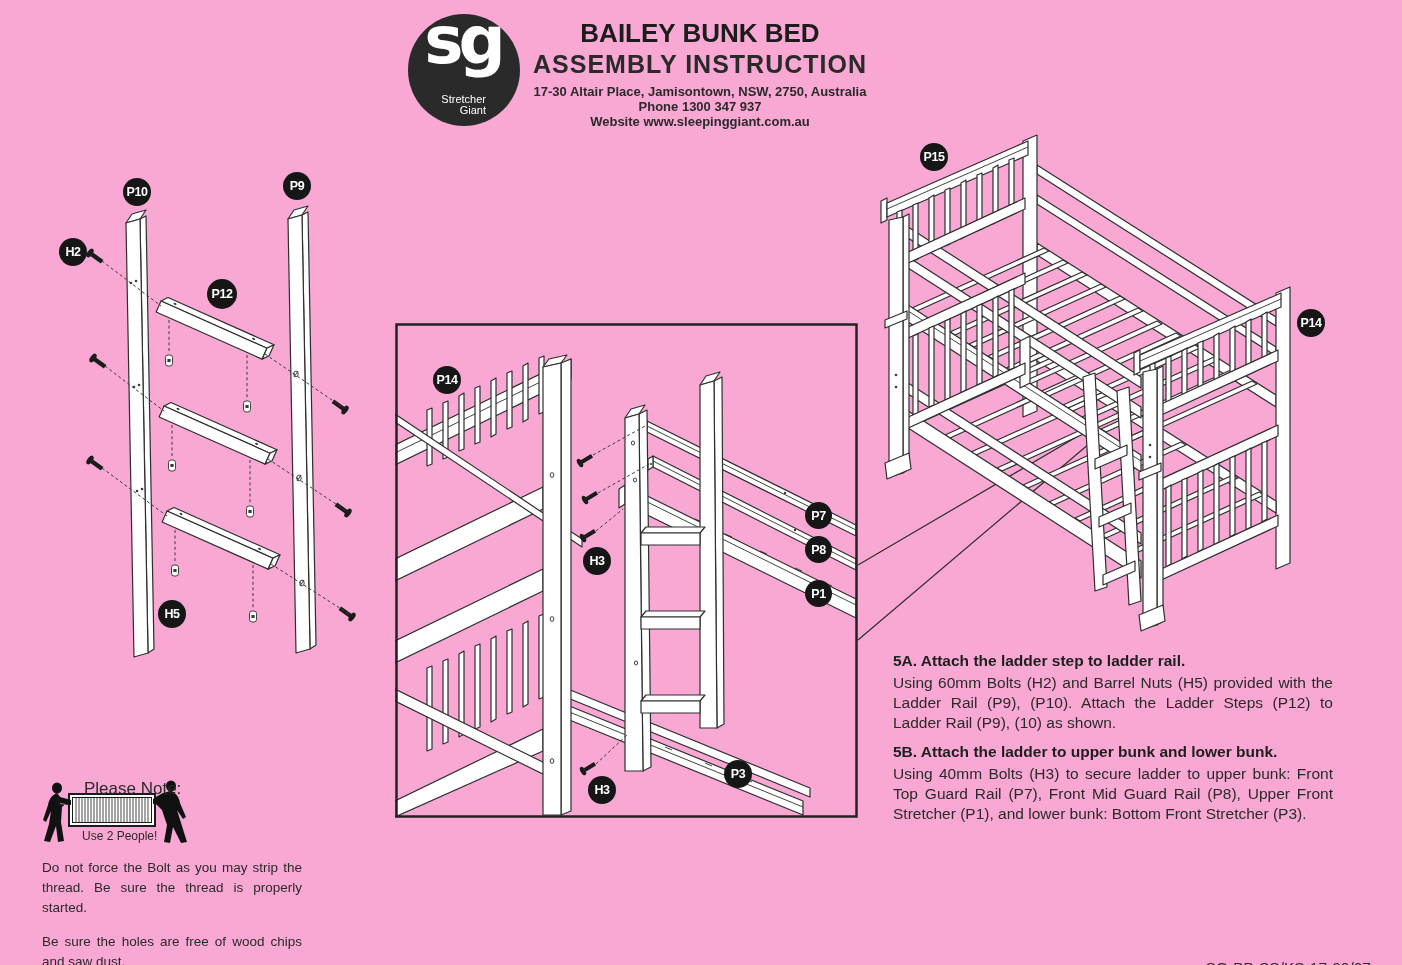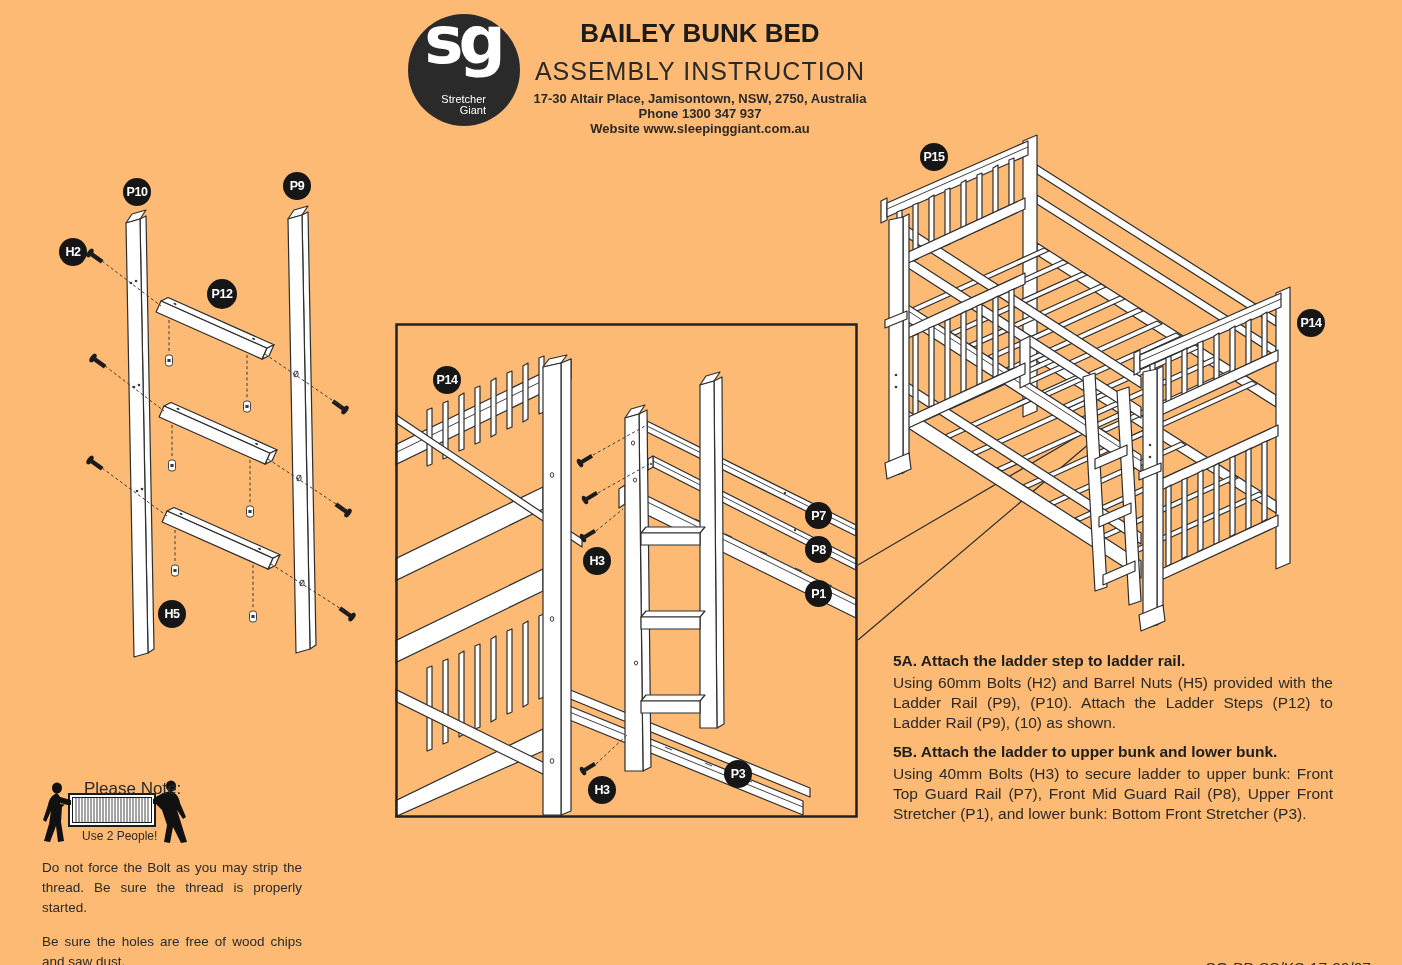--- a/index.html
+++ b/index.html
@@ -1,31 +1,31 @@
 <!DOCTYPE html>
 <html><head>
 <meta charset="utf-8">
 <style>
   html,body{margin:0;padding:0;background:#fff;}
-  .page{position:relative;width:1402px;height:965px;background:#fdba74;overflow:hidden;
+  .page{position:relative;width:1402px;height:965px;background:#f9a8d4;overflow:hidden;
         font-family:"Liberation Sans","DejaVu Sans",sans-serif;color:#232323;}
   svg{display:block;}
   .abs{position:absolute;}
 
   
   .logo-circle{position:absolute;left:408px;top:14px;width:112px;height:112px;border-radius:50%;
                background:#2a2a2a;}
   .logo-sg{position:absolute;left:50%;top:-12px;transform:translateX(-52%);
            font-family:"DejaVu Sans",sans-serif;font-weight:bold;font-size:66px;color:#fff;
            letter-spacing:-5px;}
   .logo-brand{position:absolute;right:34px;bottom:9px;text-align:right;color:#fff;
               font-size:11px;line-height:1.05;font-weight:normal;}
   .header-text{position:absolute;left:520px;top:18px;width:360px;text-align:center;}
   .hdr-title{font-size:26px;font-weight:bold;letter-spacing:0;color:#1c1c1c;}
-  .hdr-sub{font-size:25px;font-weight:normal;letter-spacing:1px;color:#2a2a2a;margin-top:8px;}
+  .hdr-sub{font-size:25px;font-weight:bold;letter-spacing:1px;color:#2a2a2a;margin-top:1px;}
   .hdr-addr{font-size:13px;font-weight:bold;margin-top:5px;color:#2a2a2a;}
   .hdr-line{font-size:13px;font-weight:bold;color:#2a2a2a;}
 
   
   .badge{position:absolute;width:28px;height:28px;border-radius:50%;background:#161616;color:#fff;
          display:flex;align-items:center;justify-content:center;font-size:12.5px;font-weight:bold;
          letter-spacing:-0.4px;z-index:5;}
   .b-p10{left:123px;top:178px}.b-p9{left:283px;top:172px}.b-h2{left:59px;top:238px}
   .b-p12{left:207px;top:279px;width:30px;height:30px}.b-h5{left:158px;top:600px}
   .b-p14d{left:433px;top:366px}.b-h3u{left:583px;top:547px}

